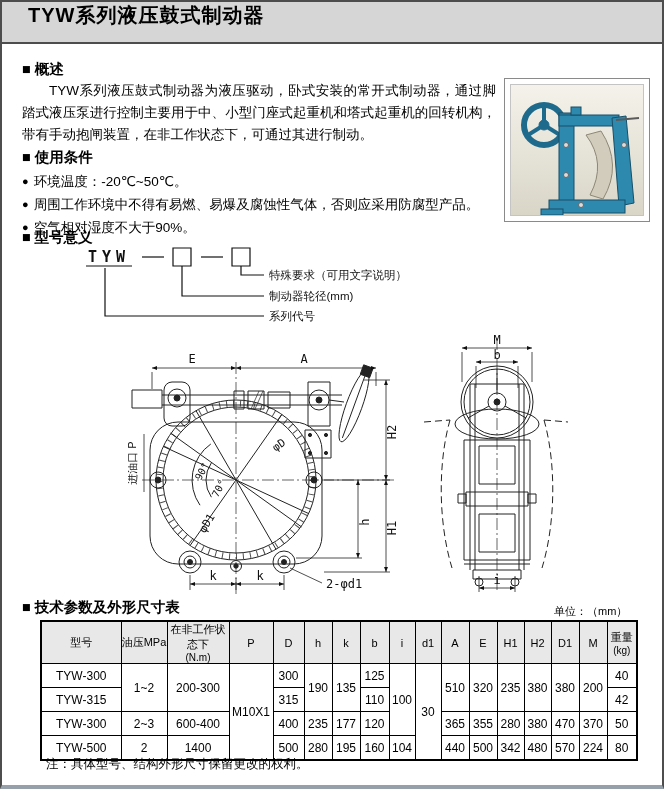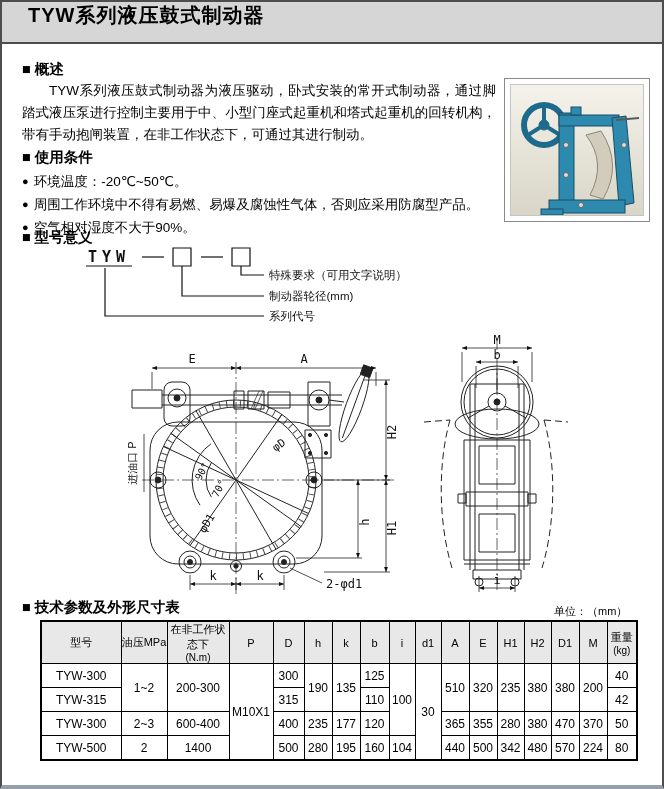--- a/index.html
+++ b/index.html
@@ -413,14 +413,15 @@
         <td>500</td>
         <td>342</td>
         <td>480</td>
         <td>570</td>
         <td>224</td>
         <td>80</td>
       </tr>
     </tbody>
   </table>
 
+  <div class="abs note" style="left:44px; top:754px;">注：具体型号、结构外形尺寸保留更改的权利。</div>
 
 </div>
 
 </body></html>

